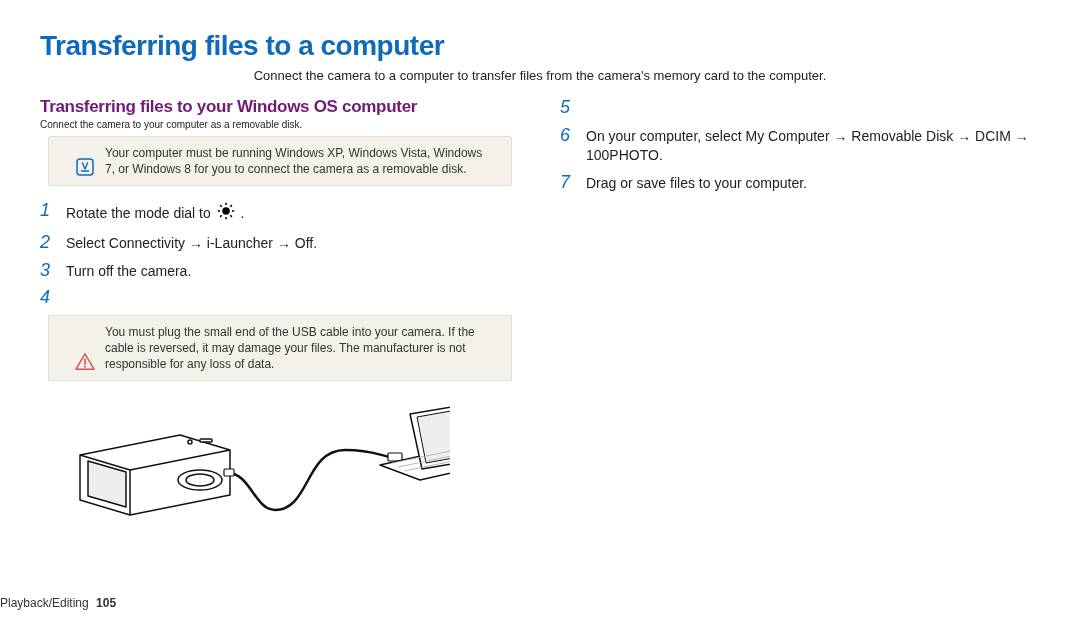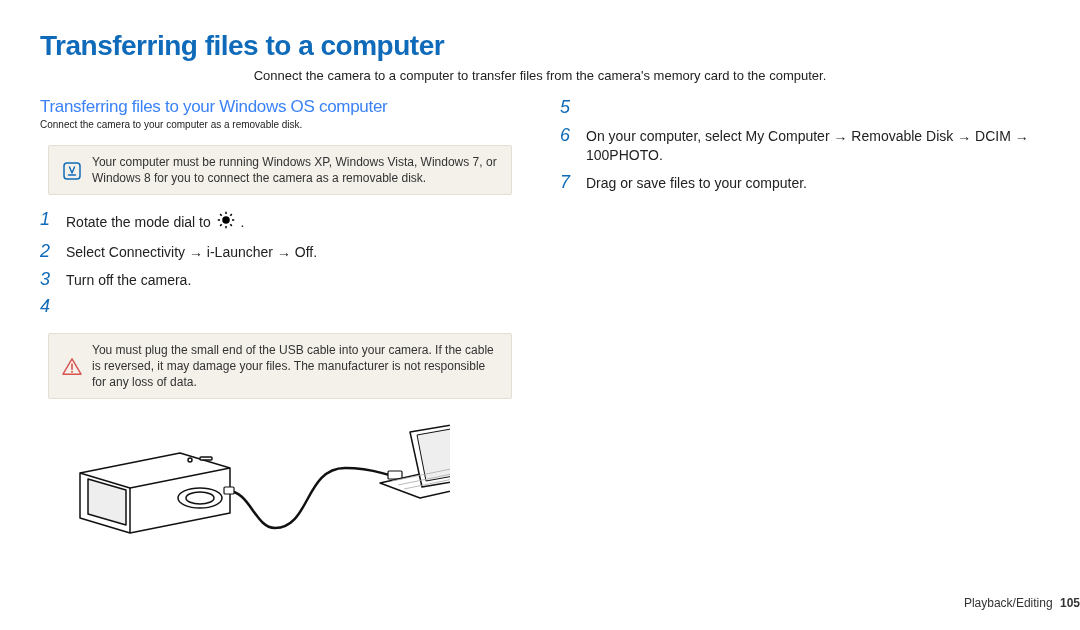--- a/index.html
+++ b/index.html
@@ -37,37 +37,37 @@
   .columns {
     display: flex;
     gap: 40px;
   }
   .col {
     flex: 1 1 0;
     min-width: 0;
   }
   .section-heading {
     font-size: 17px;
-    font-weight: 400;
-    color: #3b82f6;
+    font-weight: 700;
+    color: #701a75;
     margin: 0 0 2px 0;
     letter-spacing: -0.3px;
   }
   .section-sub {
     font-size: 10px;
     margin: 0 0 6px 0;
   }
   .callout {
     background: #f3f1ea;
     border: 1px solid #e3e0d3;
     border-radius: 2px;
     display: flex;
-    align-items: center;
-    padding: 8px 13px;
-    margin: 15px 8px 14px 8px;
+    align-items: flex-end;
+    padding: 8px 26px;
+    margin: 6px 8px 14px 8px;
   }
   .callout-icon {
     flex: 0 0 20px;
     height: 20px;
     margin-top: 2px;
     margin-right: 10px;
     display: flex;
     align-items: center;
     justify-content: center;
   }
@@ -127,21 +127,21 @@
   .illustration {
     margin: 12px 0 0 10px;
     width: 400px;
     height: 130px;
   }
   .footer {
     position: absolute;
     bottom: 20px;
     left: 0;
     width: 100%;
-    text-align: right;
+    text-align: left;
     font-size: 12px;
     color: #333;
   }
   .footer-page {
     font-weight: 700;
     margin-left: 4px;
   }
 </style>
 </head>
 <body>

